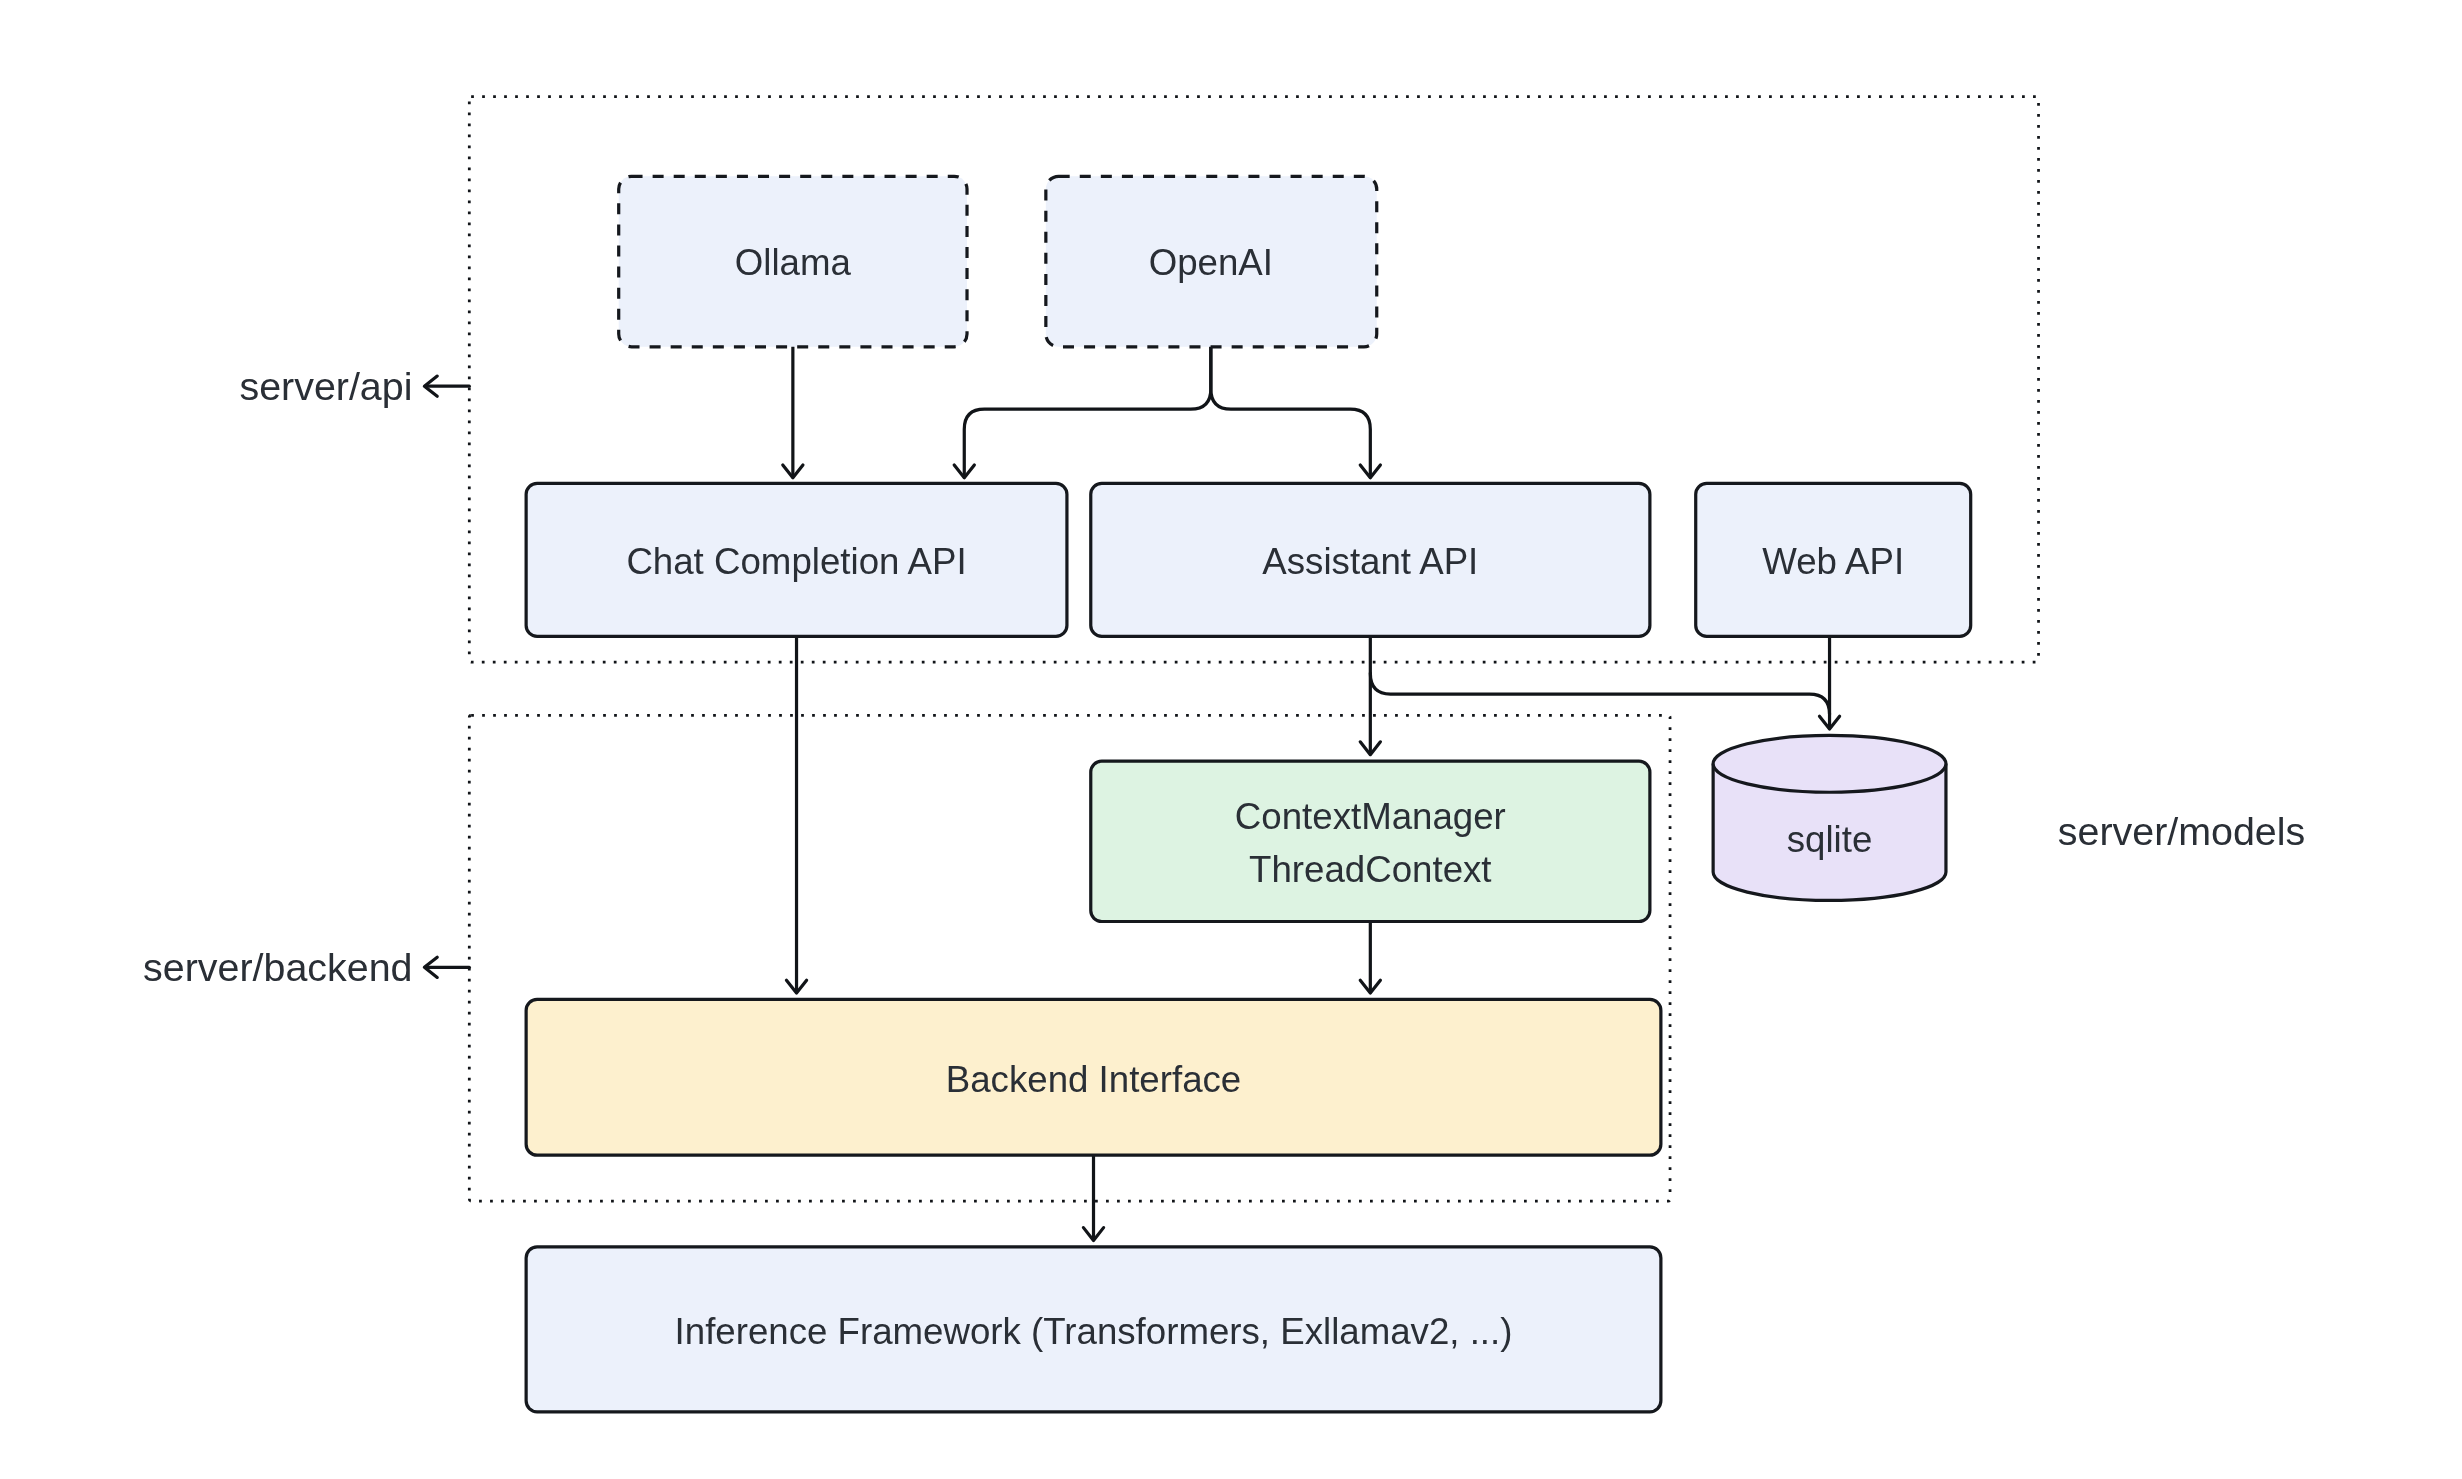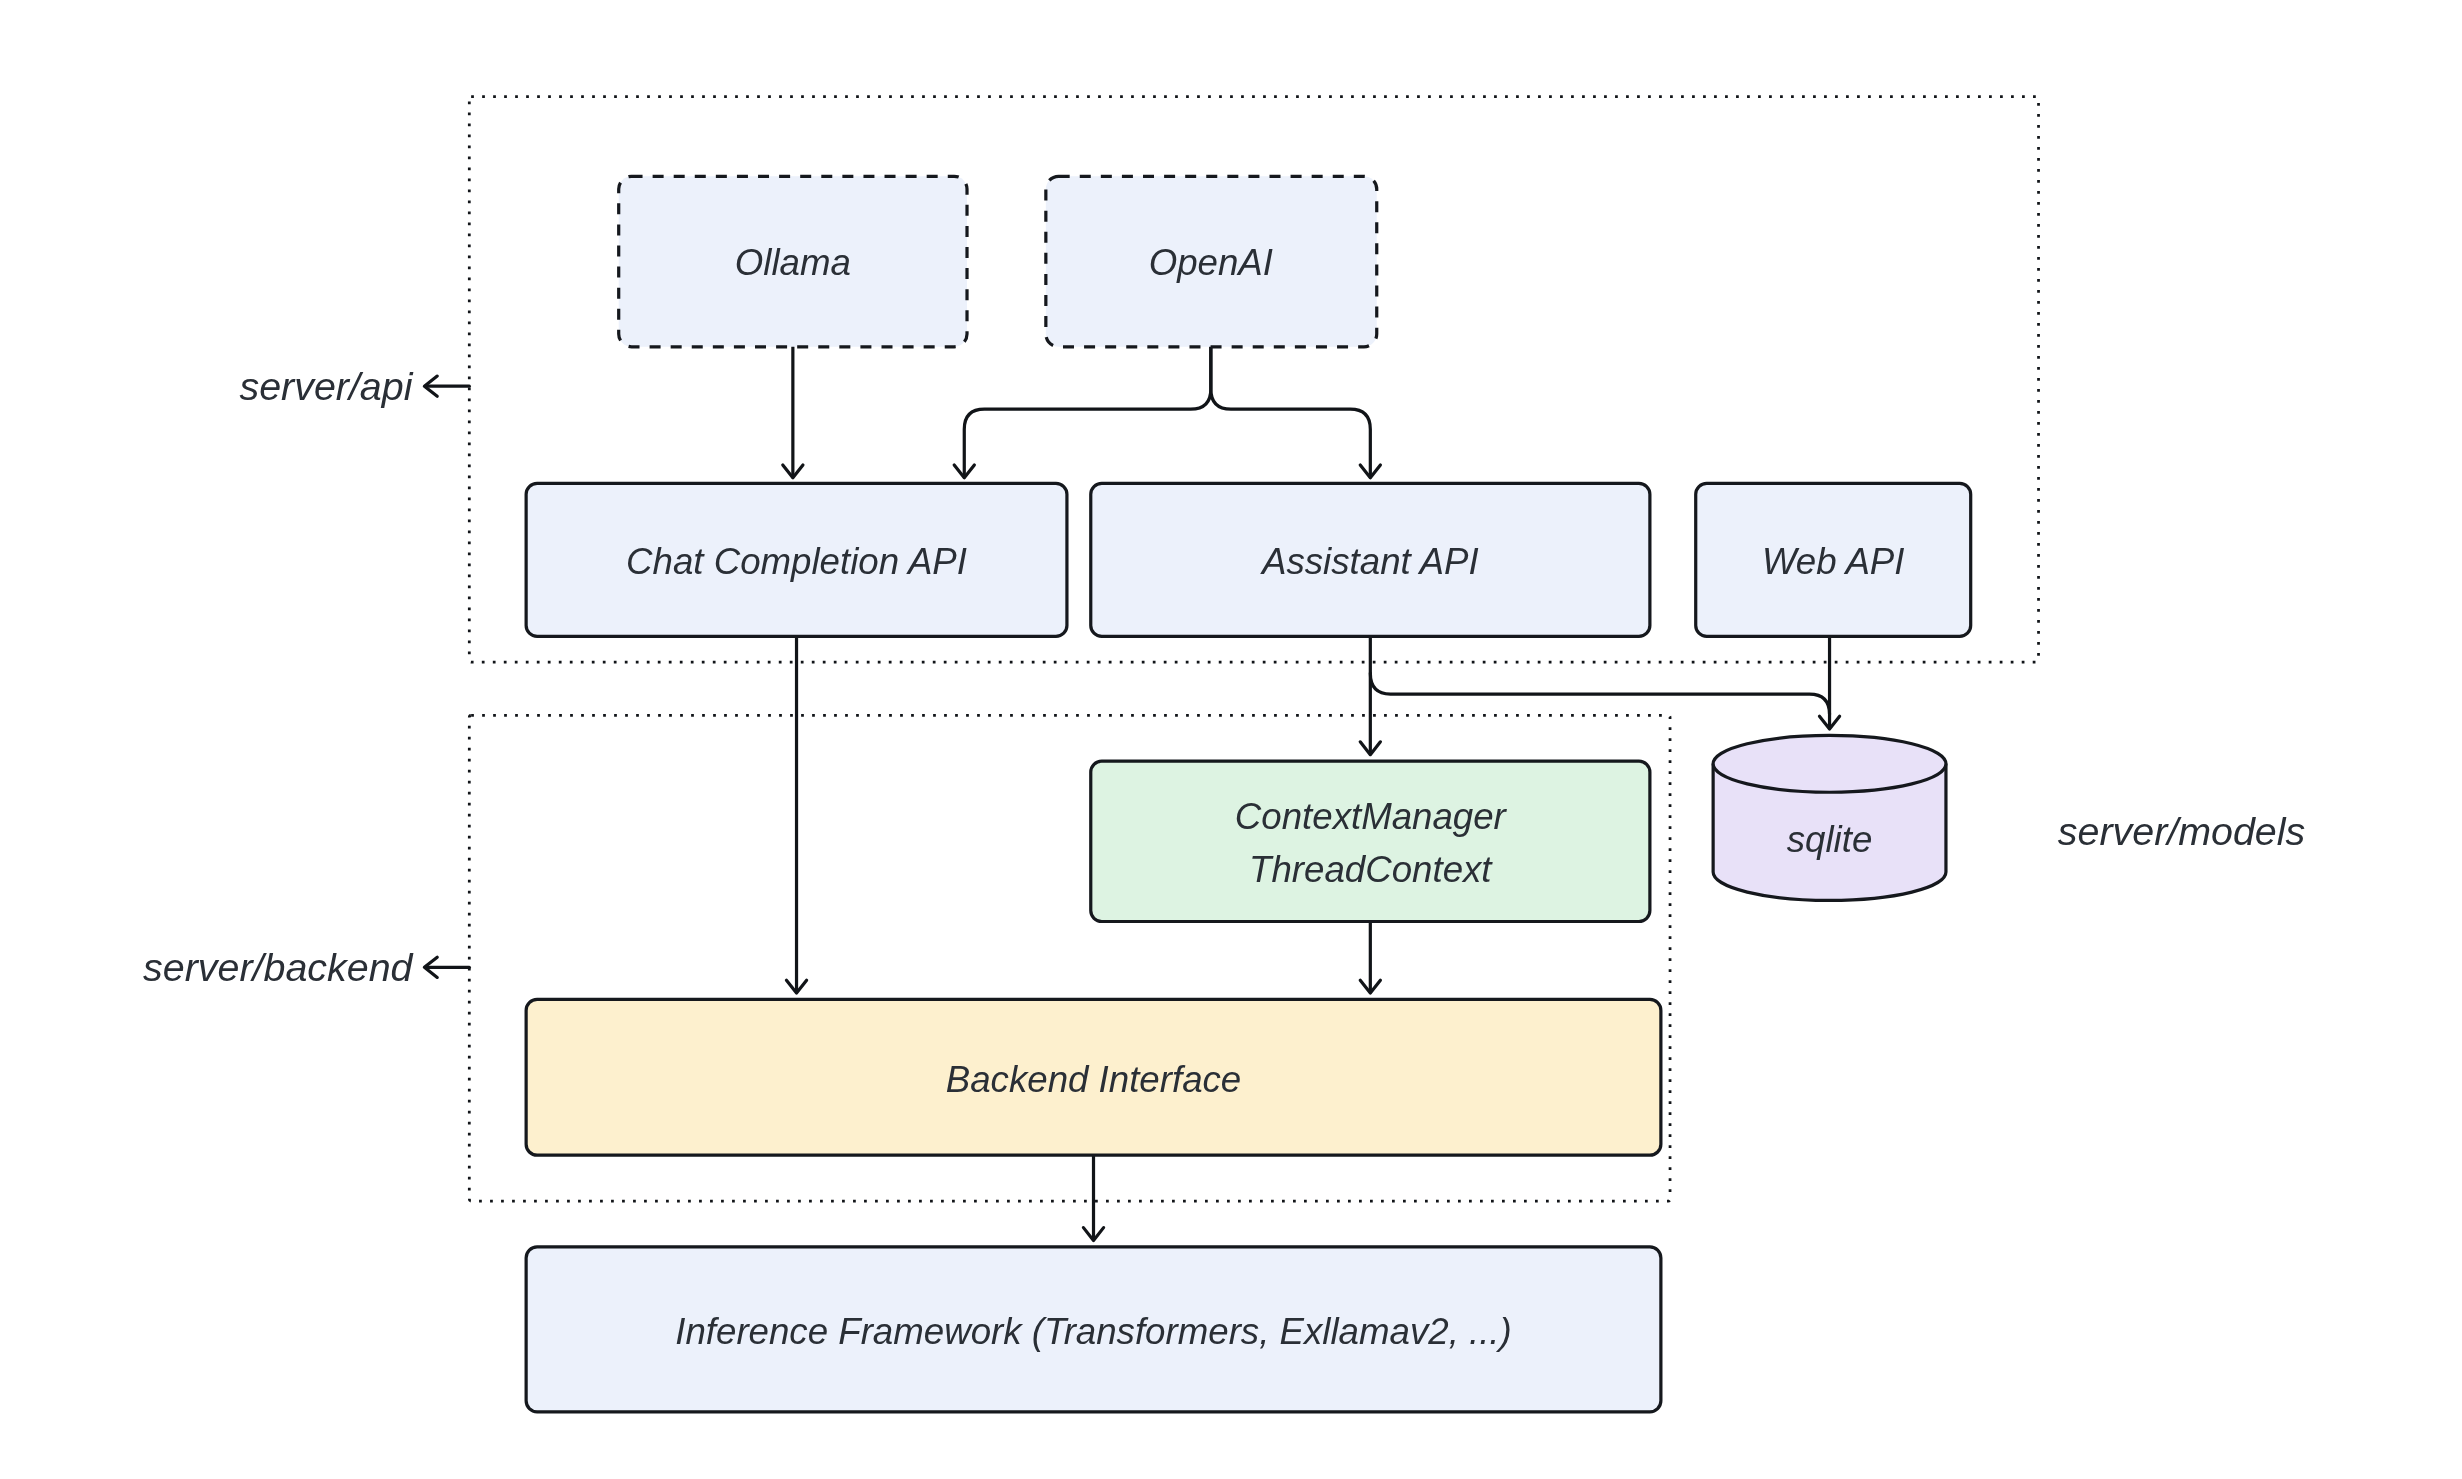--- a/index.html
+++ b/index.html
@@ -6,21 +6,20 @@
     margin: 0;
     padding: 0;
     background: #ffffff;
   }
   .canvas {
     width: 2462px;
     height: 1480px;
     position: relative;
     background: #ffffff;
     font-family: "Liberation Sans", "DejaVu Sans", sans-serif;
-    font-style: italic;
   }
   svg { display: block; }
   .node-label {
     font-family: "Liberation Sans", "DejaVu Sans", sans-serif;
     font-size: 40px;
     fill: #2a2f36;
   }
   .outer-label {
     font-family: "Liberation Sans", "DejaVu Sans", sans-serif;
     font-size: 43px;

